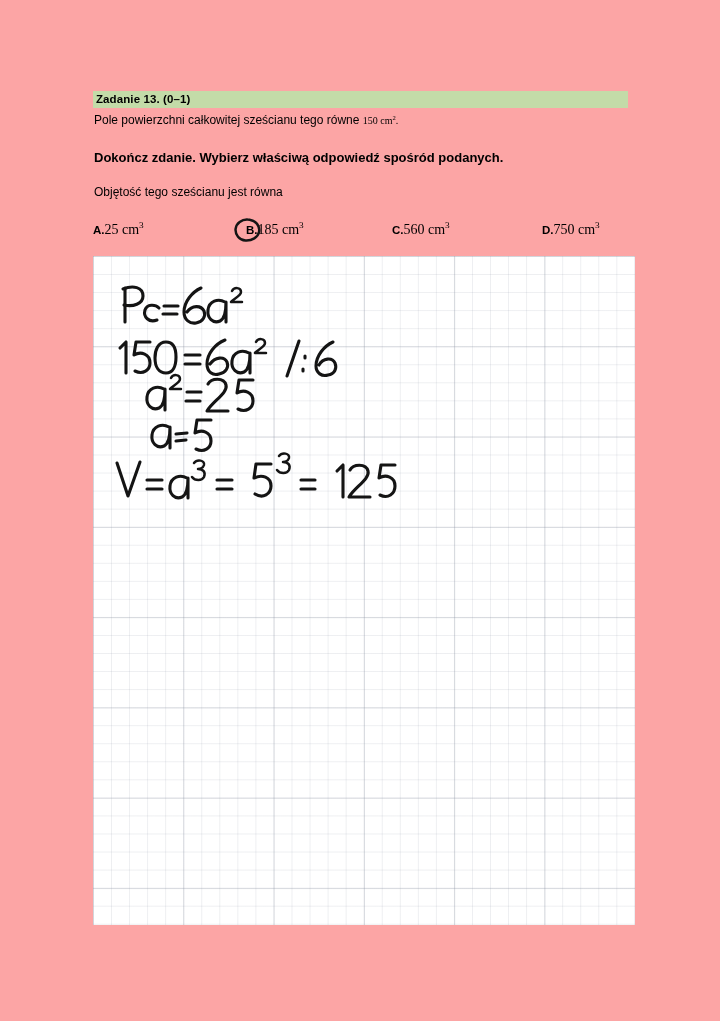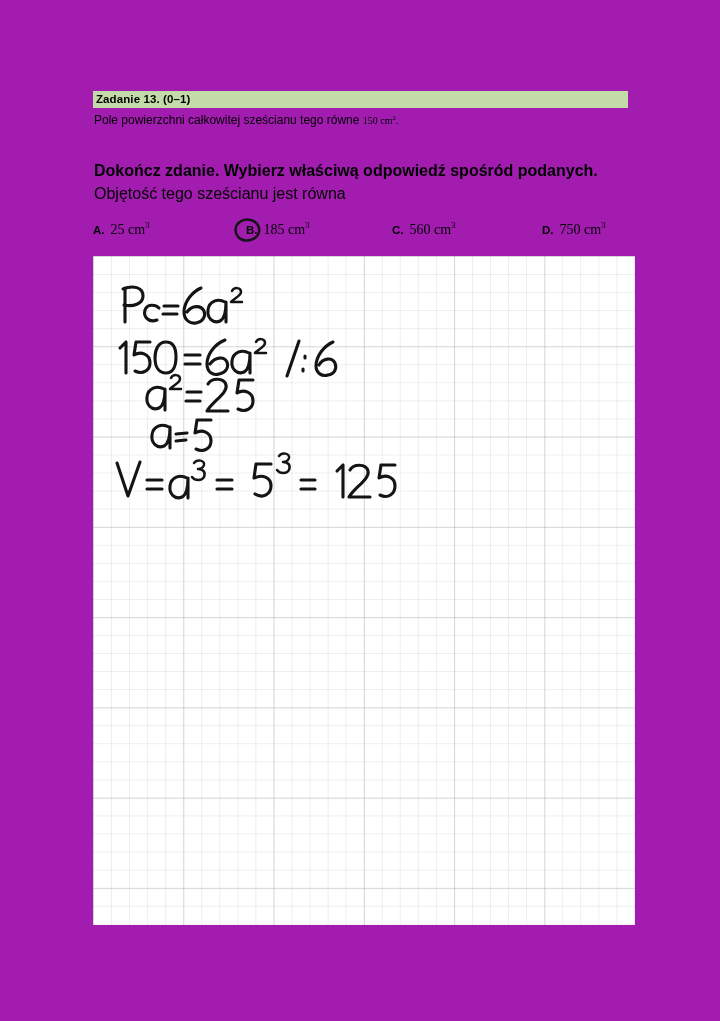--- a/index.html
+++ b/index.html
@@ -14,21 +14,21 @@
     position: relative;
     overflow: hidden;
     font-family: "Liberation Sans", sans-serif;
     color: #000000;
     -webkit-font-smoothing: antialiased;
   }
 
   .page {
     position: absolute;
     inset: 0;
-    background: #a21caf;
+    background: #fca5a5;
   }
 
   
   .task-header {
     position: absolute;
     left: 93px;
     top: 91px;
     width: 535px;
     height: 17px;
     background: #c3dba8;
@@ -59,31 +59,31 @@
   }
   sup {
     font-size: 0.66em;
     vertical-align: super;
     line-height: 0;
   }
 
   .instruction {
     position: absolute;
     left: 94px;
-    top: 162px;
-    font-size: 16px;
+    top: 150px;
+    font-size: 13px;
     font-weight: bold;
     white-space: nowrap;
   }
 
   .prompt {
     position: absolute;
     left: 94px;
     top: 185px;
-    font-size: 16px;
+    font-size: 12px;
     white-space: nowrap;
   }
 
   
   .options {
     position: absolute;
     left: 0;
     top: 217px;
     width: 720px;
     height: 26px;
@@ -98,21 +98,20 @@
   }
   .opt-letter {
     font-size: 11.5px;
     font-weight: bold;
     position: relative;
     z-index: 2;
   }
   .opt-value {
     font-family: "Liberation Serif", serif;
     font-size: 14px;
-    margin-left: 6px;
   }
   .opt-a { left: 93px; }
   .opt-b { left: 246px; }
   .opt-c { left: 392px; }
   .opt-d { left: 542px; }
 
   
   .circle-mark {
     position: absolute;
     left: -12px;

